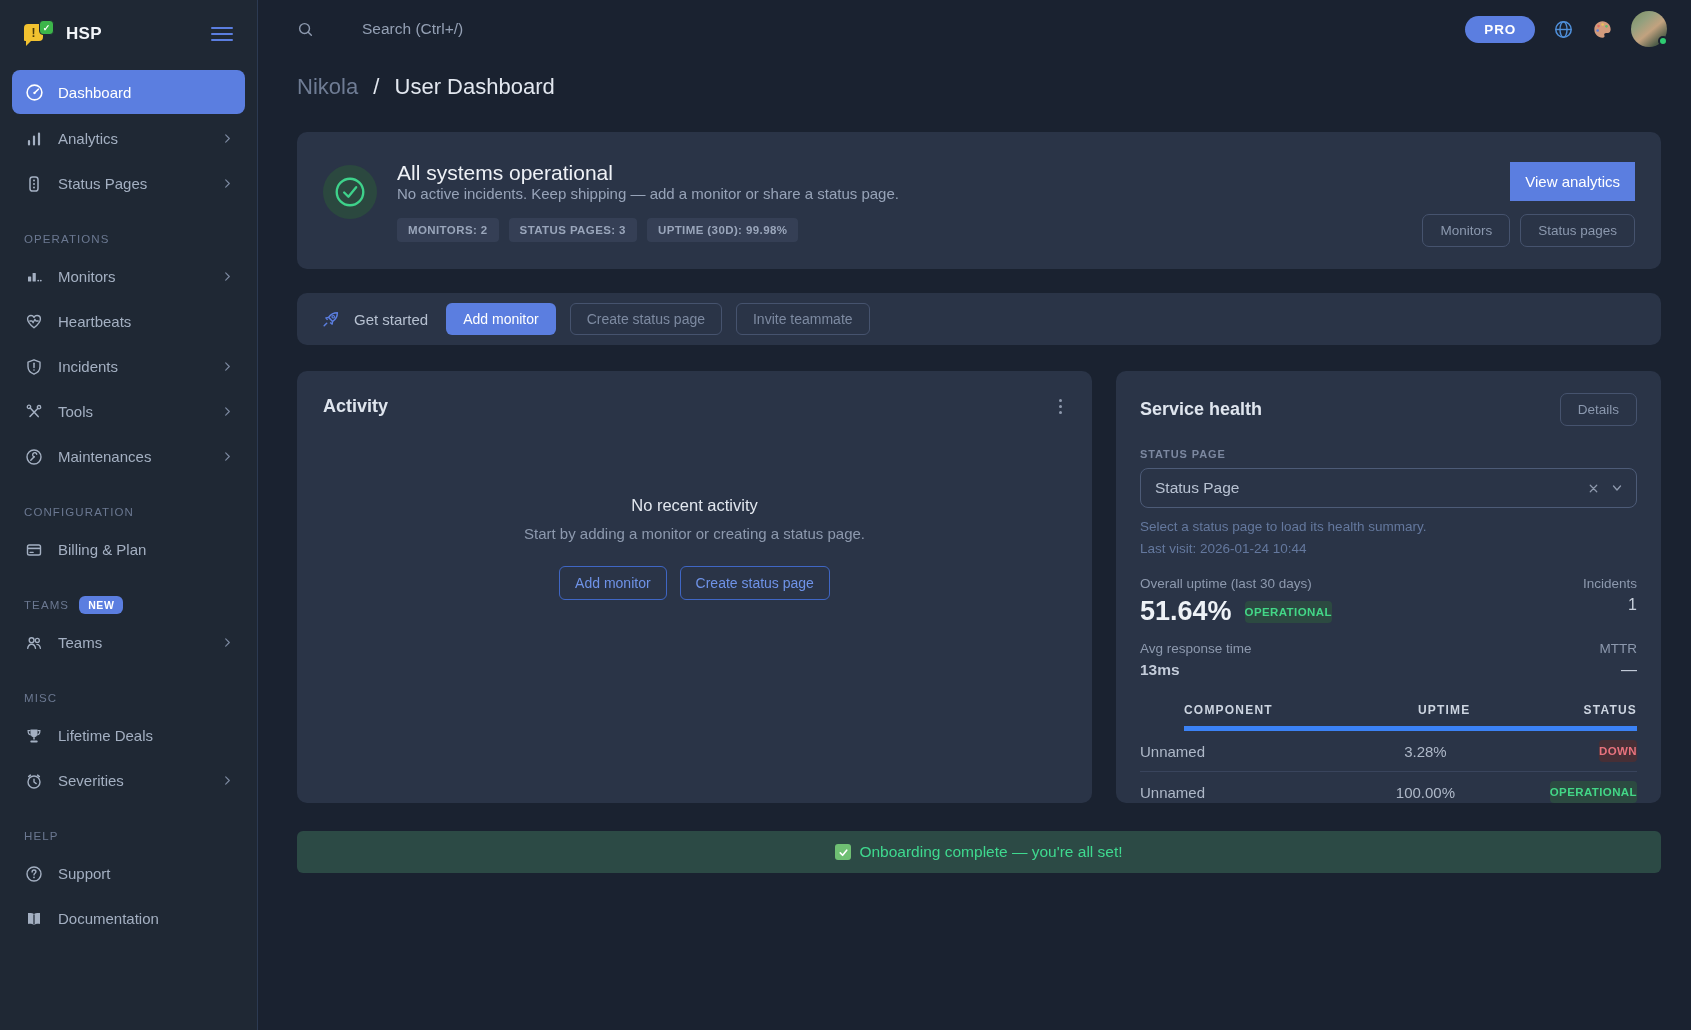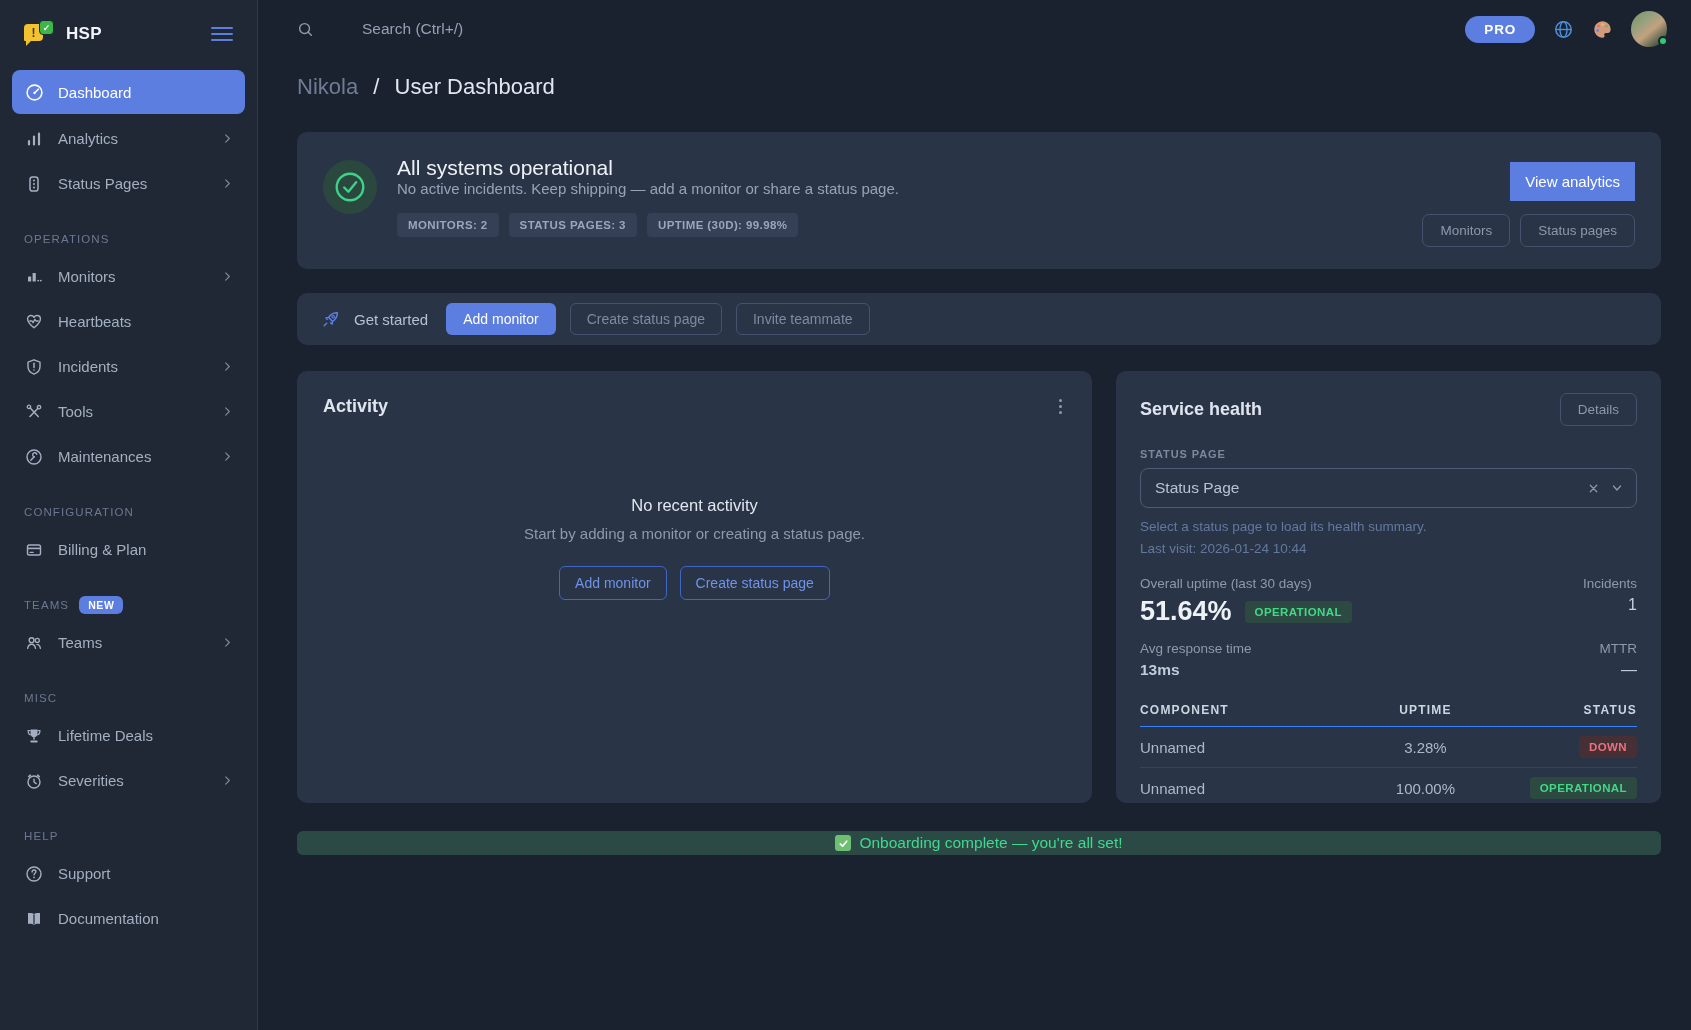--- a/index.html
+++ b/index.html
@@ -93,21 +93,21 @@
 
   .content { flex:1; padding:8px 30px 0 39px; overflow:hidden; }
   .breadcrumb { font-size:22px; margin:8px 0 0; }
   .crumb-parent { color:#6f7c94; }
   .crumb-sep { color:#e2e7ef; font-weight:500; margin:0 9px; }
   .crumb-current { color:#e2e7ef; }
 
   .card { background:#2a3447; border-radius:10px; }
 
   
-  .hero { margin-top:32px; padding:24px 26px 22px; display:flex; justify-content:space-between; }
+  .hero { margin-top:32px; padding:24px 26px 22px; display:flex; justify-content:space-between;align-items:center; }
   .hero-left { display:flex; gap:20px; }
   .hero-check {
     width:54px; height:54px; min-width:54px; border-radius:50%;
     background:#2b483f; color:#3ed28b;
     display:flex; align-items:center; justify-content:center; margin-top:4px;
   }
   .hero-title { font-size:21px; font-weight:500; color:#eef1f6; }
   .hero-sub { font-size:15px; color:#97a3b8; }
   .hero-badges { display:flex; gap:10px; margin-top:16px; }
   .hero-badge {
@@ -159,41 +159,41 @@
   .select-value { flex:1; color:#b8c2d2; font-size:15.5px; }
   .select-clear { color:#8e99ad; margin-right:10px; cursor:pointer; }
   .select-caret { color:#8e99ad; }
   .helper-text { margin-top:11px; font-size:13.5px; color:#64789e; }
   .last-visit { margin-top:7px; font-size:13.5px; color:#64789e; }
   .stats-row { display:flex; justify-content:space-between; align-items:flex-start; margin-top:20px; }
   .stat-label { font-size:13.5px; color:#8d99ae; }
   .stat-label.right { text-align:right; }
   .uptime-line { display:flex; align-items:center; gap:13px; margin-top:5px; }
   .uptime-value { font-size:27px; font-weight:bold; color:#eef2f7; }
-  .badge { font-size:11.5px; font-weight:bold; letter-spacing:0.4px; padding:5px 10px; border-radius:4px; }
+  .badge { font-size:11.5px; font-weight:bold; letter-spacing:0.4px; padding:5px 0; border-radius:4px; }
   .badge-operational { background:#2c4a41; color:#43d787; }
   .badge-down { background:#472f36; color:#e8737e; }
   .stat-value { font-size:16px; color:#c6cedb; margin-top:5px; }
   .stat-value.right { text-align:right; }
   .stat-strong { font-size:15.5px; font-weight:bold; color:#c3cbd9; margin-top:5px; }
   .stats-row.second { margin-top:14px; }
 
   .health-table { margin-top:18px; }
   .tr { display:grid; grid-template-columns:1.55fr 1.15fr 1fr; align-items:center; }
   .tr.head {
-    padding:6px 0 9px; border-bottom:1px solid #3b82f6;
-    font-size:12px; font-weight:bold; letter-spacing:1.2px; color:#cdd5e1;
+    padding:6px 0 9px; border-bottom:5px solid #3b82f6;
+    font-size:12px; font-weight:bold; letter-spacing:1.2px; color:#cdd5e1;margin-left:44px;
   }
   .tr.row { padding:9px 0; border-bottom:1px solid #39445c; font-size:15px; color:#aeb8c8; }
   .td-c { text-align:center; }
   .td-r { text-align:right; display:flex; justify-content:flex-end; }
 
   
   .banner {
-    margin-top:28px; height:24px; background:#2c4a45; border-radius:6px;
+    margin-top:28px; height:42px; background:#2c4a45; border-radius:6px;
     display:flex; align-items:center; justify-content:center; gap:8px;
     color:#3fd98f; font-size:15.5px;
   }
   .banner-check {
     width:16px; height:16px; background:#6fbf73; border-radius:3px;
     display:flex; align-items:center; justify-content:center; color:#fff;
   }
 </style>
 </head>
 <body>

